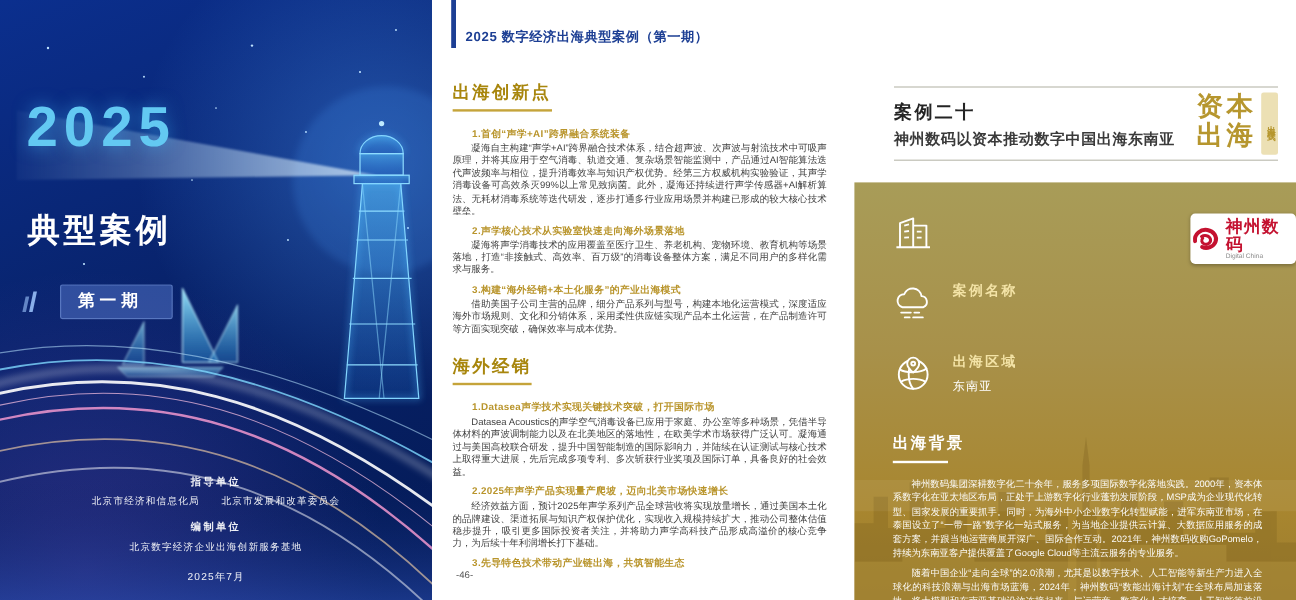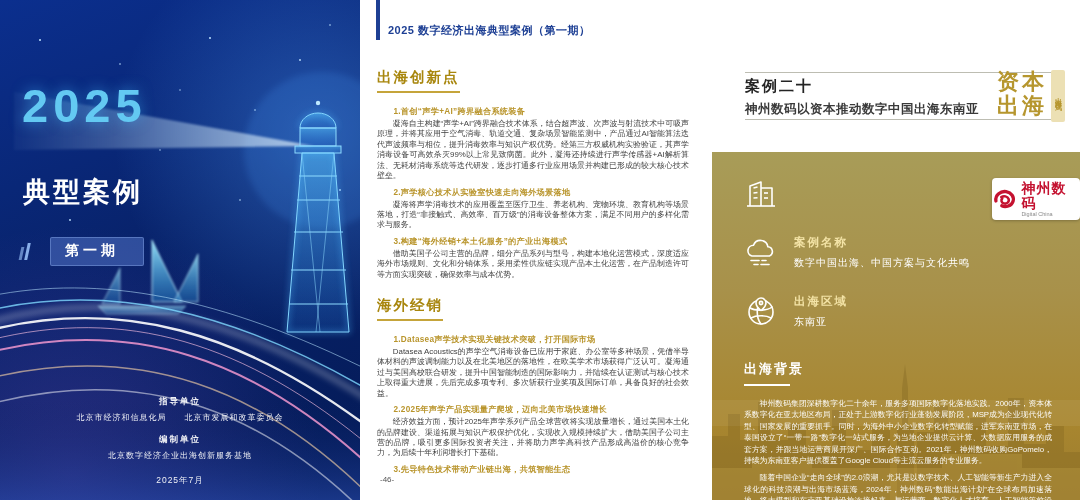--- a/index.html
+++ b/index.html
@@ -62,21 +62,21 @@
     text-indent:2em;margin:5px 0 2px;letter-spacing:.3px;
   }
   .item-body{
     font-size:7.9px;line-height:1.32;color:#3f3f3f;
     text-align:justify;text-indent:2em;margin:0;
   }
   .page-num{position:absolute;left:20px;bottom:16px;font-size:8px;color:#555;}
   
   .right{position:absolute;left:710px;top:0;width:370px;height:500px;background:#fff;}
   .case-header{
-    position:absolute;left:35px;right:15px;top:72px;height:48px;
+    position:absolute;left:35px;right:15px;top:72px;height:62px;
     border-top:1px solid #bdbdb2;border-bottom:1px solid #bdbdb2;
     display:flex;align-items:center;justify-content:space-between;
   }
   .case-head-left{padding-top:2px;}
   .case-label{font-size:15px;font-weight:bold;color:#242424;letter-spacing:2px;margin-bottom:5px;}
   .case-title{font-size:12.5px;font-weight:bold;color:#3a3a3a;letter-spacing:.5px;}
   .mode-tag{display:flex;align-items:stretch;height:52px;}
   .mode-chars{
     font-size:22px;font-weight:bold;color:var(--mode-tag-gold,#b6962e);
     line-height:1.08;letter-spacing:3px;text-align:center;
@@ -239,21 +239,21 @@
       <p class="item-body">凝海将声学消毒技术的应用覆盖至医疗卫生、养老机构、宠物环境、教育机构等场景落地，打造“非接触式、高效率、百万级”的消毒设备整体方案，满足不同用户的多样化需求与服务。</p>
       <div class="item-heading">3.构建“海外经销+本土化服务”的产业出海模式</div>
       <p class="item-body">借助美国子公司主营的品牌，细分产品系列与型号，构建本地化运营模式，深度适应海外市场规则、文化和分销体系，采用柔性供应链实现产品本土化运营，在产品制造许可等方面实现突破，确保效率与成本优势。</p>
 
       <div>
         <span class="sec-title second">海外经销</span>
       </div>
       <div class="item-heading">1.Datasea声学技术实现关键技术突破，打开国际市场</div>
       <p class="item-body">Datasea Acoustics的声学空气消毒设备已应用于家庭、办公室等多种场景，凭借半导体材料的声波调制能力以及在北美地区的落地性，在欧美学术市场获得广泛认可。凝海通过与美国高校联合研发，提升中国智能制造的国际影响力，并陆续在认证测试与核心技术上取得重大进展，先后完成多项专利、多次斩获行业奖项及国际订单，具备良好的社会效益。</p>
       <div class="item-heading">2.2025年声学产品实现量产爬坡，迈向北美市场快速增长</div>
-      <p class="item-body">经济效益方面，预计2025年声学系列产品全球营收将实现放量增长，通过美国本土化的品牌建设、渠道拓展与知识产权保护优化，实现收入规模持续扩大，借助美国子公司主营的品牌，吸引更多国际投资者关注，并将助力声学高科技产品形成高溢价的核心竞争力，为后续十年利润增长打下基础。</p>
+      <p class="item-body">经济效益方面，预计2025年声学系列产品全球营收将实现放量增长，通过美国本土化的品牌建设、渠道拓展与知识产权保护优化，实现收入规模持续扩大，推动公司整体估值稳步提升，吸引更多国际投资者关注，并将助力声学高科技产品形成高溢价的核心竞争力，为后续十年利润增长打下基础。</p>
       <div class="item-heading">3.先导特色技术带动产业链出海，共筑智能生态</div>
 
     </div>
 
     <div class="page-num">-46-</div>
   </section>
 
   <section class="right">
     <div class="case-header">
       <div class="case-head-left">
@@ -318,21 +318,20 @@
             <svg viewBox="0 0 38 38" fill="none" stroke="#ffffff" stroke-width="1.6" stroke-linecap="round" stroke-linejoin="round">
               <path d="M10,23 a5.5,5.5 0 0 1 1.5,-10.8 a7.5,7.5 0 0 1 14.4,1.6 a4.8,4.8 0 0 1 1.6,9.2 Z"></path>
               <line x1="9" y1="27.5" x2="17" y2="27.5"></line>
               <line x1="20" y1="27.5" x2="24" y2="27.5"></line>
               <line x1="12" y1="31.5" x2="16" y2="31.5"></line>
               <line x1="19" y1="31.5" x2="27" y2="31.5"></line>
             </svg>
           </span>
           <div>
             <div class="info-label">案例名称</div>
-            <div class="info-value">数字中国出海、中国方案与文化共鸣</div>
           </div>
         </div>
 
         <div class="info-row">
           <span class="info-icon">
             <svg viewBox="0 0 38 38" fill="none" stroke="#ffffff" stroke-width="1.6" stroke-linecap="round" stroke-linejoin="round">
               <circle cx="19" cy="20" r="12"></circle>
               <path d="M8,16 C 13,19 25,19 30,15"></path>
               <path d="M9,26 C 14,23 24,23 29,26"></path>
               <path d="M19,8 C 14,14 14,26 19,32"></path>

